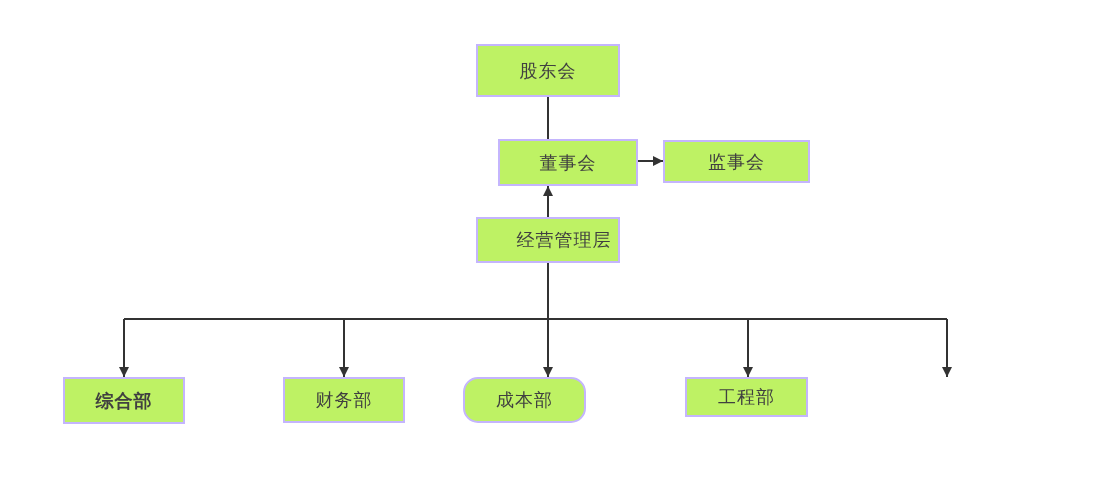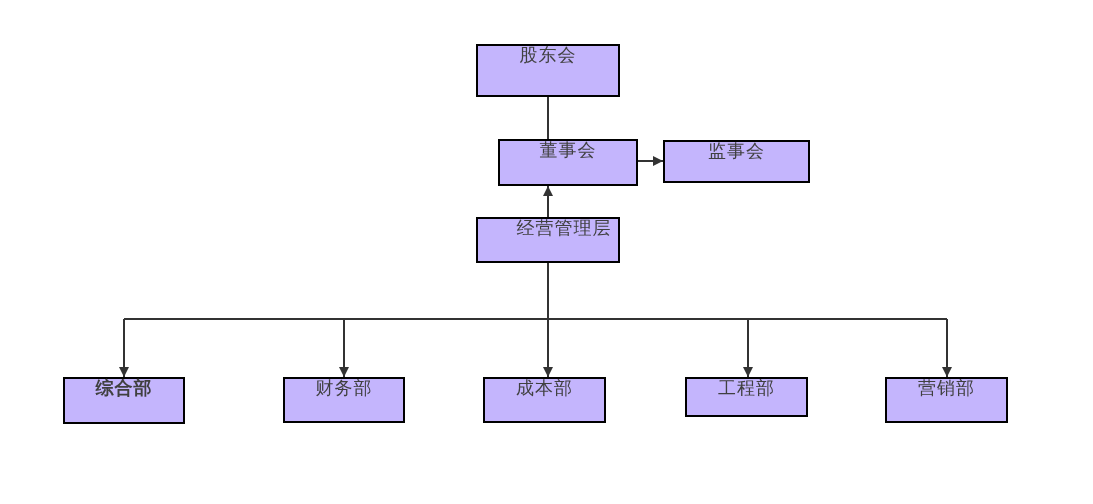--- a/index.html
+++ b/index.html
@@ -19,23 +19,24 @@
     position: absolute;
     left: 0;
     top: 0;
     width: 1093px;
     height: 504px;
     pointer-events: none;
   }
   .node {
     position: absolute;
     box-sizing: border-box;
-    border: 2px solid #000000;
-    background: #c4b5fd;
+    border: 2px solid #c4b5fd;
+    background: #bef264;
     display: flex;
+    align-items: center;
     justify-content: center;
   }
   .node-label {
     color: #404040;
     font-size: 18px;
     line-height: 1;
     letter-spacing: 1px;
     white-space: nowrap;
   }
 </style>
@@ -84,25 +85,22 @@
   </div>
 
   <div class="node" style="left:63px; top:377px; width:122px; height:47px;font-weight:bold;">
     <span class="node-label">综合部</span>
   </div>
 
   <div class="node" style="left:283px; top:377px; width:122px; height:46px;">
     <span class="node-label">财务部</span>
   </div>
 
-  <div class="node" style="left:483px; top:377px; width:123px; height:46px;">
+  <div class="node" style="left:463px; top:377px; width:123px; height:46px;border-radius:15px;">
     <span class="node-label">成本部</span>
   </div>
 
   <div class="node" style="left:685px; top:377px; width:123px; height:40px;">
     <span class="node-label">工程部</span>
   </div>
 
-  <div class="node" style="left:885px; top:377px; width:123px; height:46px;">
-    <span class="node-label">营销部</span>
-  </div>
 
 </div>
 
 </body></html>

